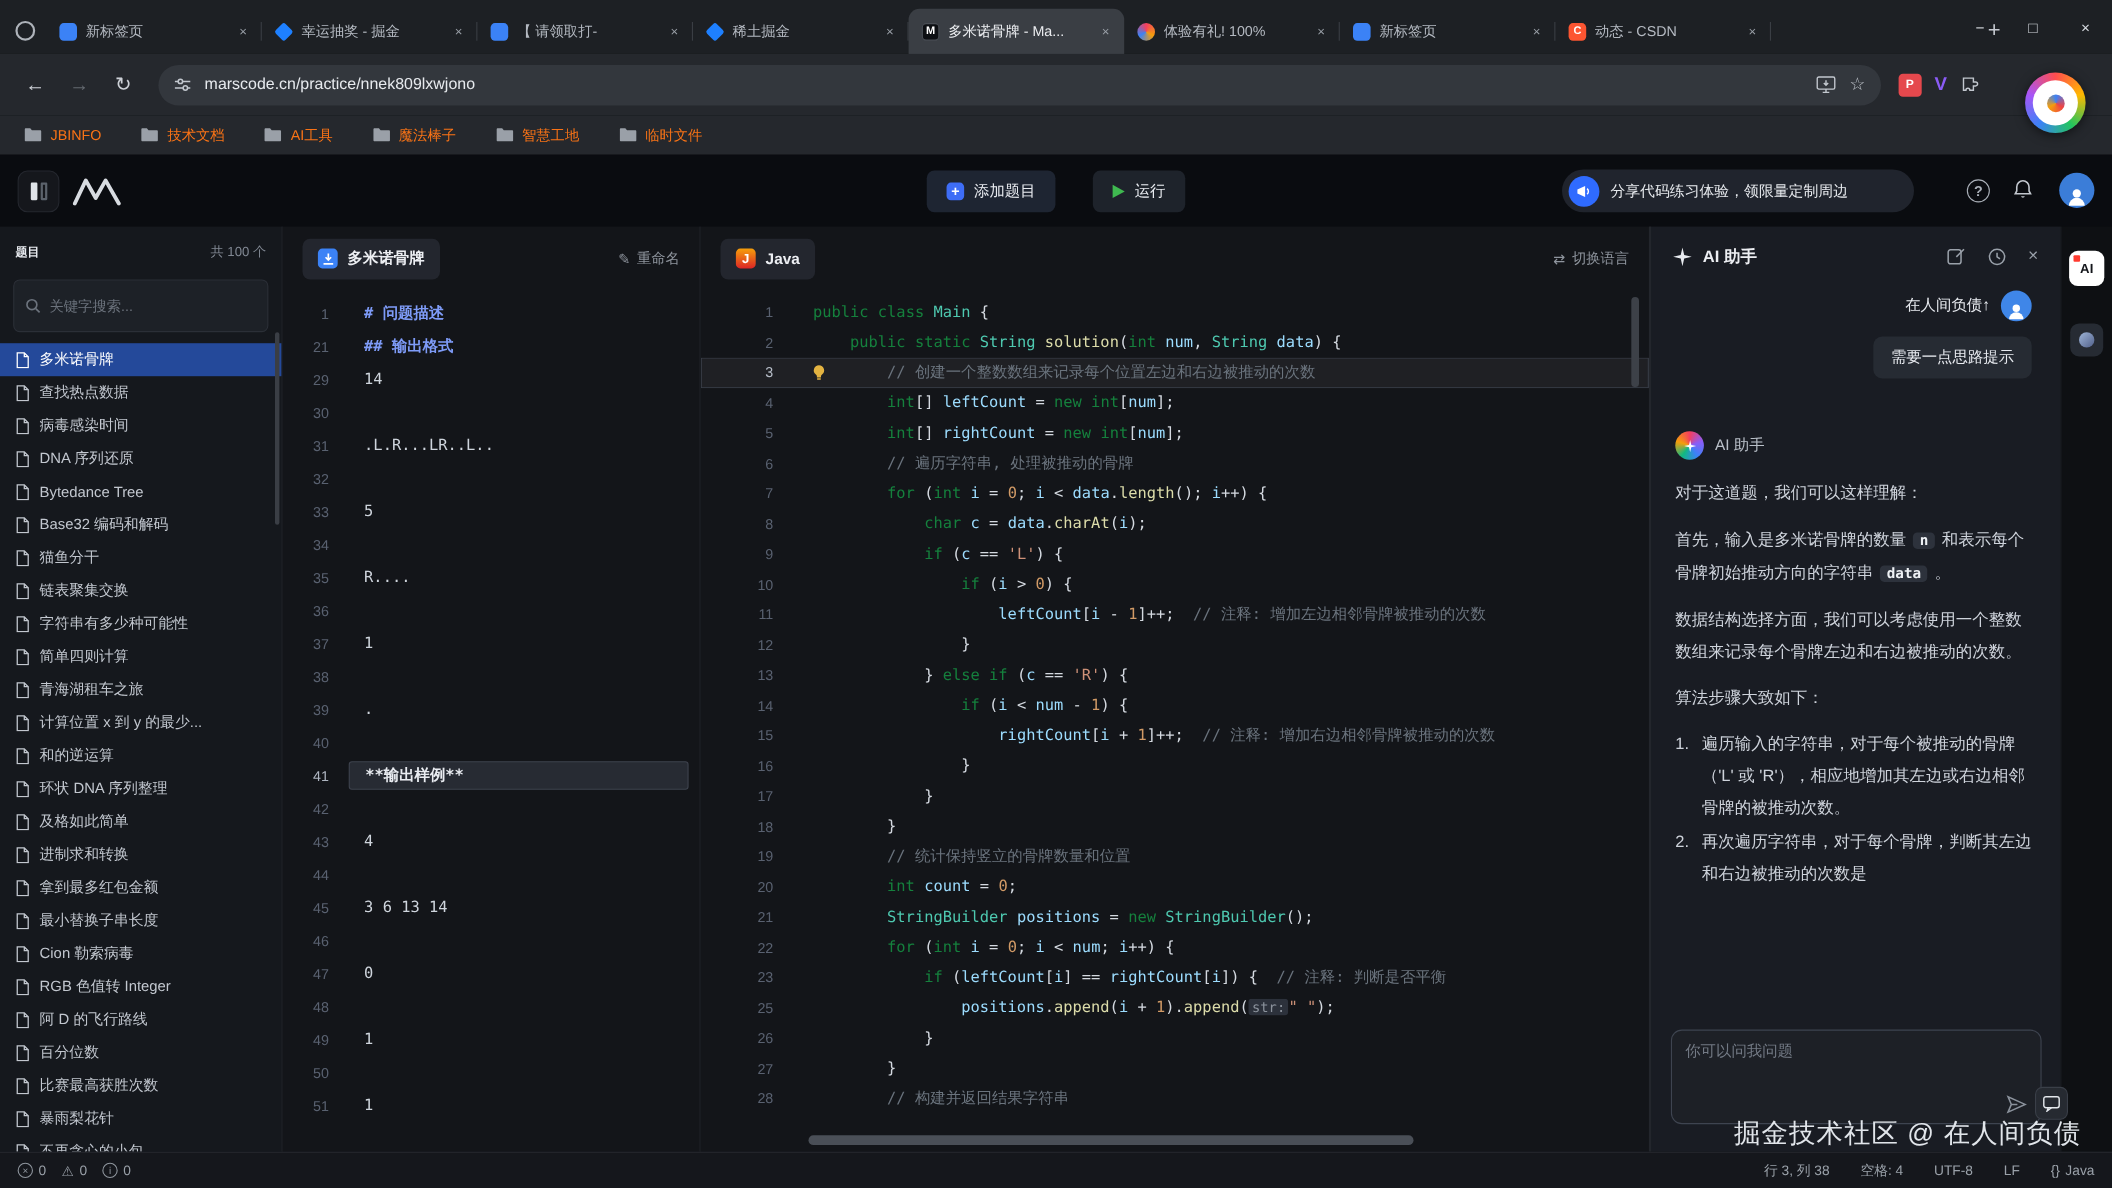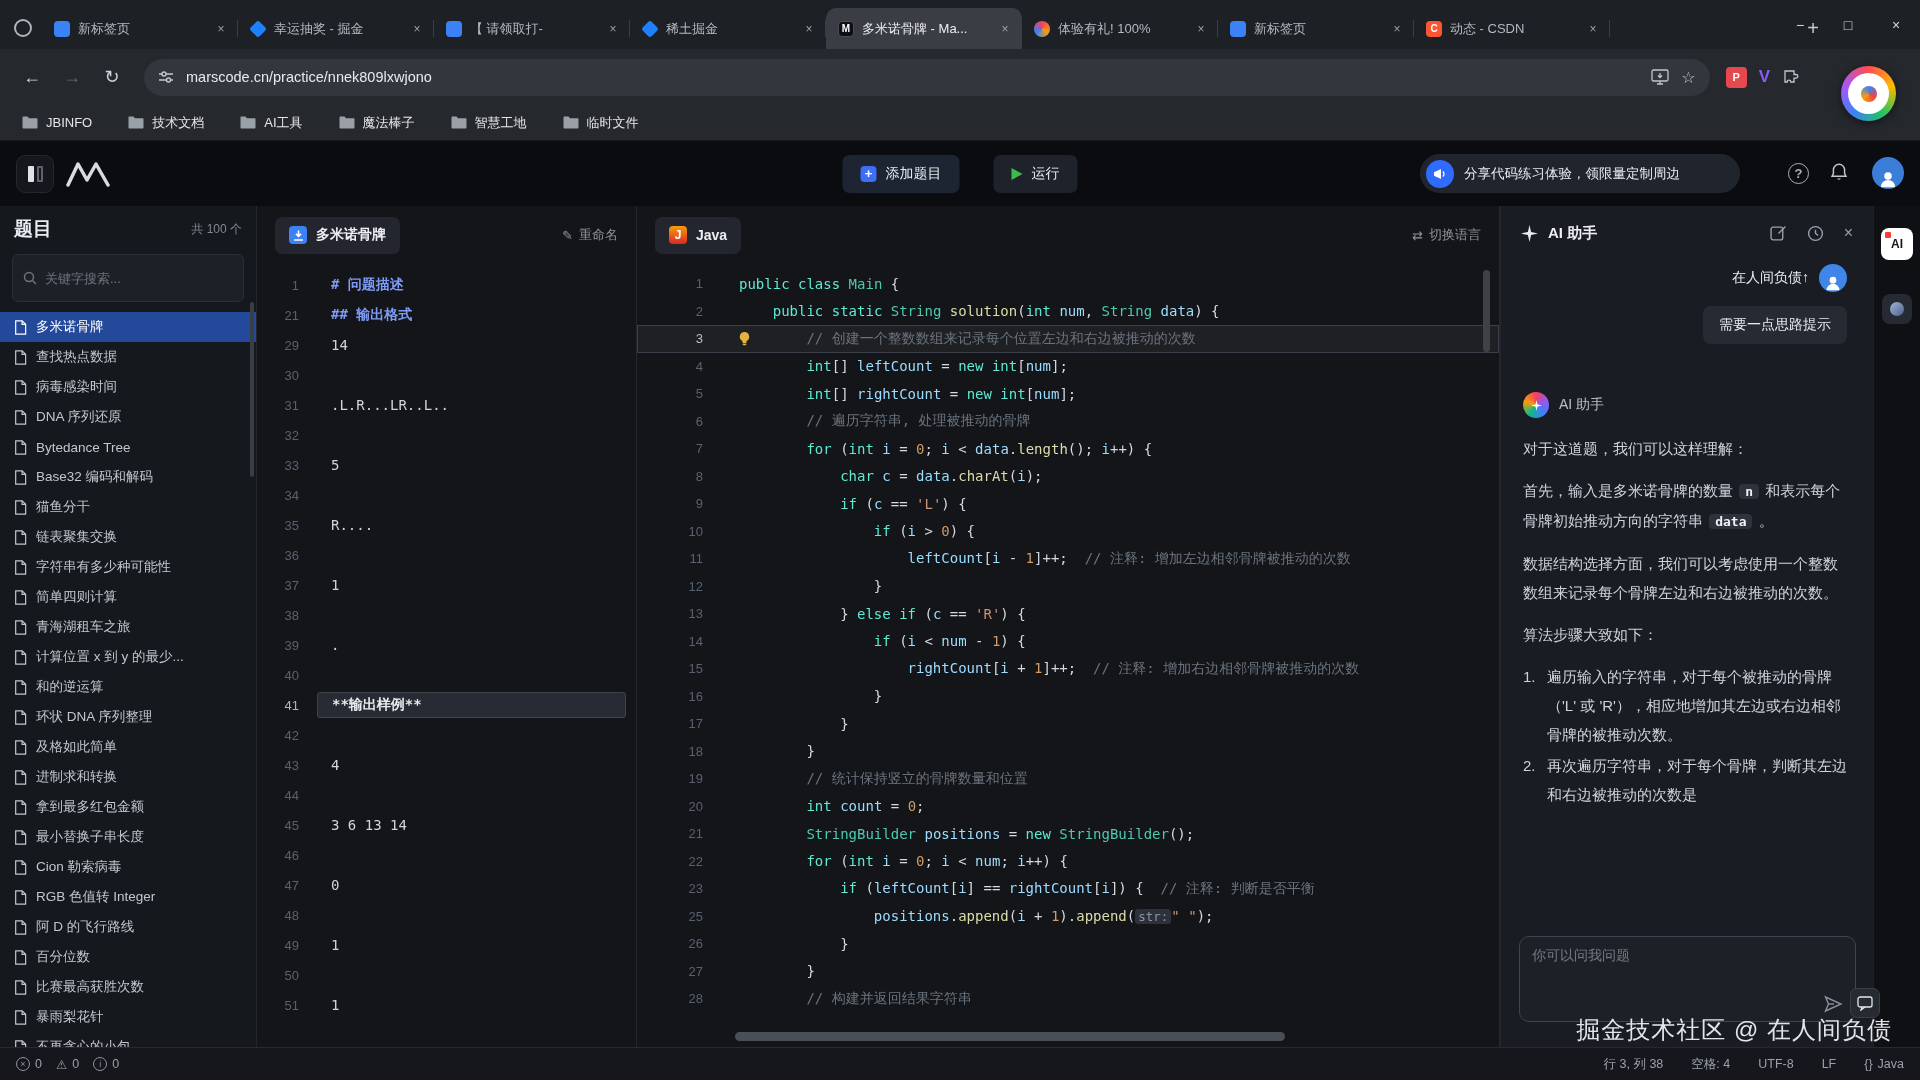--- a/index.html
+++ b/index.html
@@ -43,21 +43,21 @@
   .ext-v{font-size:17px;font-weight:800;color:#8b5cf6;flex:none;padding:0 4px}
   .addr-spacer{width:96px;flex:none}
   .doubao{position:absolute;top:66px;right:24px;width:55px;height:55px;border-radius:50%;z-index:60;
           background:conic-gradient(#ff4d4f,#ffb800,#22c55e,#3b82f6,#a855f7,#ff4d4f);
           display:flex;align-items:center;justify-content:center;box-shadow:0 2px 10px rgba(0,0,0,.55)}
   .doubao-inner{width:41px;height:41px;border-radius:50%;background:#fff;display:flex;align-items:center;justify-content:center}
   .doubao-core{width:16px;height:16px;border-radius:50%;background:conic-gradient(#3b82f6,#ef4444,#f59e0b,#3b82f6)}
 
   
   .bm-row{position:absolute;top:105px;left:0;right:0;height:36px;background:#25282d;display:flex;align-items:center;gap:36px;padding:0 22px;border-bottom:1px solid #17191d}
-  .bm{display:flex;align-items:center;gap:8px;color:#e5e5e5;font-size:13px}
+  .bm{display:flex;align-items:center;gap:8px;color:#f97316;font-size:13px}
 
   
   .app-toolbar{position:absolute;top:141px;left:0;right:0;height:65px;background:#0a0c10}
   .logo-box{position:absolute;left:16px;top:14px;width:38px;height:38px;border-radius:9px;background:#15171c;border:1px solid #24272e;
             display:flex;align-items:center;justify-content:center;gap:3px}
   .logo-box i{display:block;width:6px;height:16px}
   .logo-box i.f{background:#dfe3e8;border-radius:1px}
   .logo-box i.o{border:2px solid #5c636c;border-radius:1px}
   .mars-logo{position:absolute;left:66px;top:20px}
   .center-actions{position:absolute;left:50%;top:14px;transform:translateX(-50%);display:flex;gap:34px}
@@ -71,21 +71,21 @@
   .banner-icon{width:28px;height:28px;border-radius:50%;background:#2f6bff;display:flex;align-items:center;justify-content:center;flex:none}
   .help-icon{position:absolute;left:1788px;top:22px;width:21px;height:21px;border:1.6px solid #aab0b8;border-radius:50%;
              color:#aab0b8;font-size:13px;font-weight:700;display:flex;align-items:center;justify-content:center}
   .bell-icon{position:absolute;left:1830px;top:22px}
   .avatar-user{position:absolute;left:1872px;top:16px;width:32px;height:32px;border-radius:50%;background:#3b7dd8;
                display:flex;align-items:flex-end;justify-content:center;overflow:hidden}
 
   
   .sidebar{position:absolute;top:206px;left:0;width:257px;bottom:33px;background:#15181d;border-right:1px solid #23262c;overflow:hidden}
   .sb-header{height:46px;display:flex;align-items:center;padding:0 14px}
-  .sb-title{font-size:19px;font-weight:700;color:#e8ebf0}
+  .sb-title{font-size:11px;font-weight:700;color:#e8ebf0}
   .sb-count{margin-left:auto;font-size:12px;color:#818893}
   .search-box{margin:2px 12px 10px;height:48px;background:#1d2127;border:1px solid #2b2f37;border-radius:6px;
               display:flex;align-items:center;gap:8px;padding:0 10px}
   .search-box input{flex:1;background:transparent;border:none;outline:none;color:#c9ced6;font-size:13px;font-family:inherit;min-width:0}
   .search-box input::placeholder{color:#6c737d}
   .side-list{position:relative}
   .side-item{height:30px;display:flex;align-items:center;gap:9px;padding:0 14px;color:#c2c7cf;font-size:13.5px;white-space:nowrap;overflow:hidden}
   .side-item.sel{background:#24499a;color:#fff}
   .side-item svg{flex:none}
   .sb-scroll{position:absolute;right:2px;top:96px;width:4px;height:175px;background:#3a3e45;border-radius:2px}
@@ -112,21 +112,21 @@
 
   
   .code-panel{position:absolute;top:206px;left:637px;width:863px;bottom:33px;background:#131519;border-right:1px solid #23262c;overflow:hidden}
   .code-body{padding-top:6px;font-family:"DejaVu Sans Mono","Liberation Mono",monospace;font-size:14px}
   .c-row{height:27.5px;display:flex;align-items:center;position:relative}
   .c-num{width:80px;flex:none;text-align:right;padding-right:14px;color:#596170;font-size:13px;font-family:"Liberation Sans",sans-serif}
   .c-code{white-space:pre;color:#d4d9e0;padding-left:22px;overflow:hidden}
   .c-row.cur{background:rgba(255,255,255,.05);box-shadow:inset 0 0 0 1px #3a3f4a}
   .c-row.cur .c-num{color:#b6bdc8}
   .bulb{position:absolute;left:100px;top:6px}
-  .tk-kw{color:#5eead4}.tk-type{color:#4ec9b0}.tk-fn{color:#dcdcaa}.tk-var{color:#9cdcfe}
+  .tk-kw{color:#15803d}.tk-type{color:#4ec9b0}.tk-fn{color:#dcdcaa}.tk-var{color:#9cdcfe}
   .tk-num{color:#d19a66}.tk-str{color:#ce9178}.tk-com{color:#6a737d}
   .tk-inlay{background:#2c313b;color:#8b929c;border-radius:3px;padding:0 3px;font-size:12.5px}
   .v-scroll{position:absolute;right:9px;top:64px;width:7px;height:82px;background:#3d4148;border-radius:4px}
   .h-scroll{position:absolute;left:98px;bottom:6px;width:550px;height:9px;background:#4a4f57;border-radius:5px}
 
   
   .ai-panel{position:absolute;top:206px;left:1500px;width:373px;bottom:33px;background:#191c23;border-left:1px solid #23262c;overflow:hidden}
   .ai-header{height:54px;display:flex;align-items:center;gap:10px;padding:0 20px}
   .ai-title{font-size:15px;font-weight:700;color:#eceef2}
   .ai-hicons{margin-left:auto;display:flex;gap:20px;align-items:center;color:#9aa1aa}

